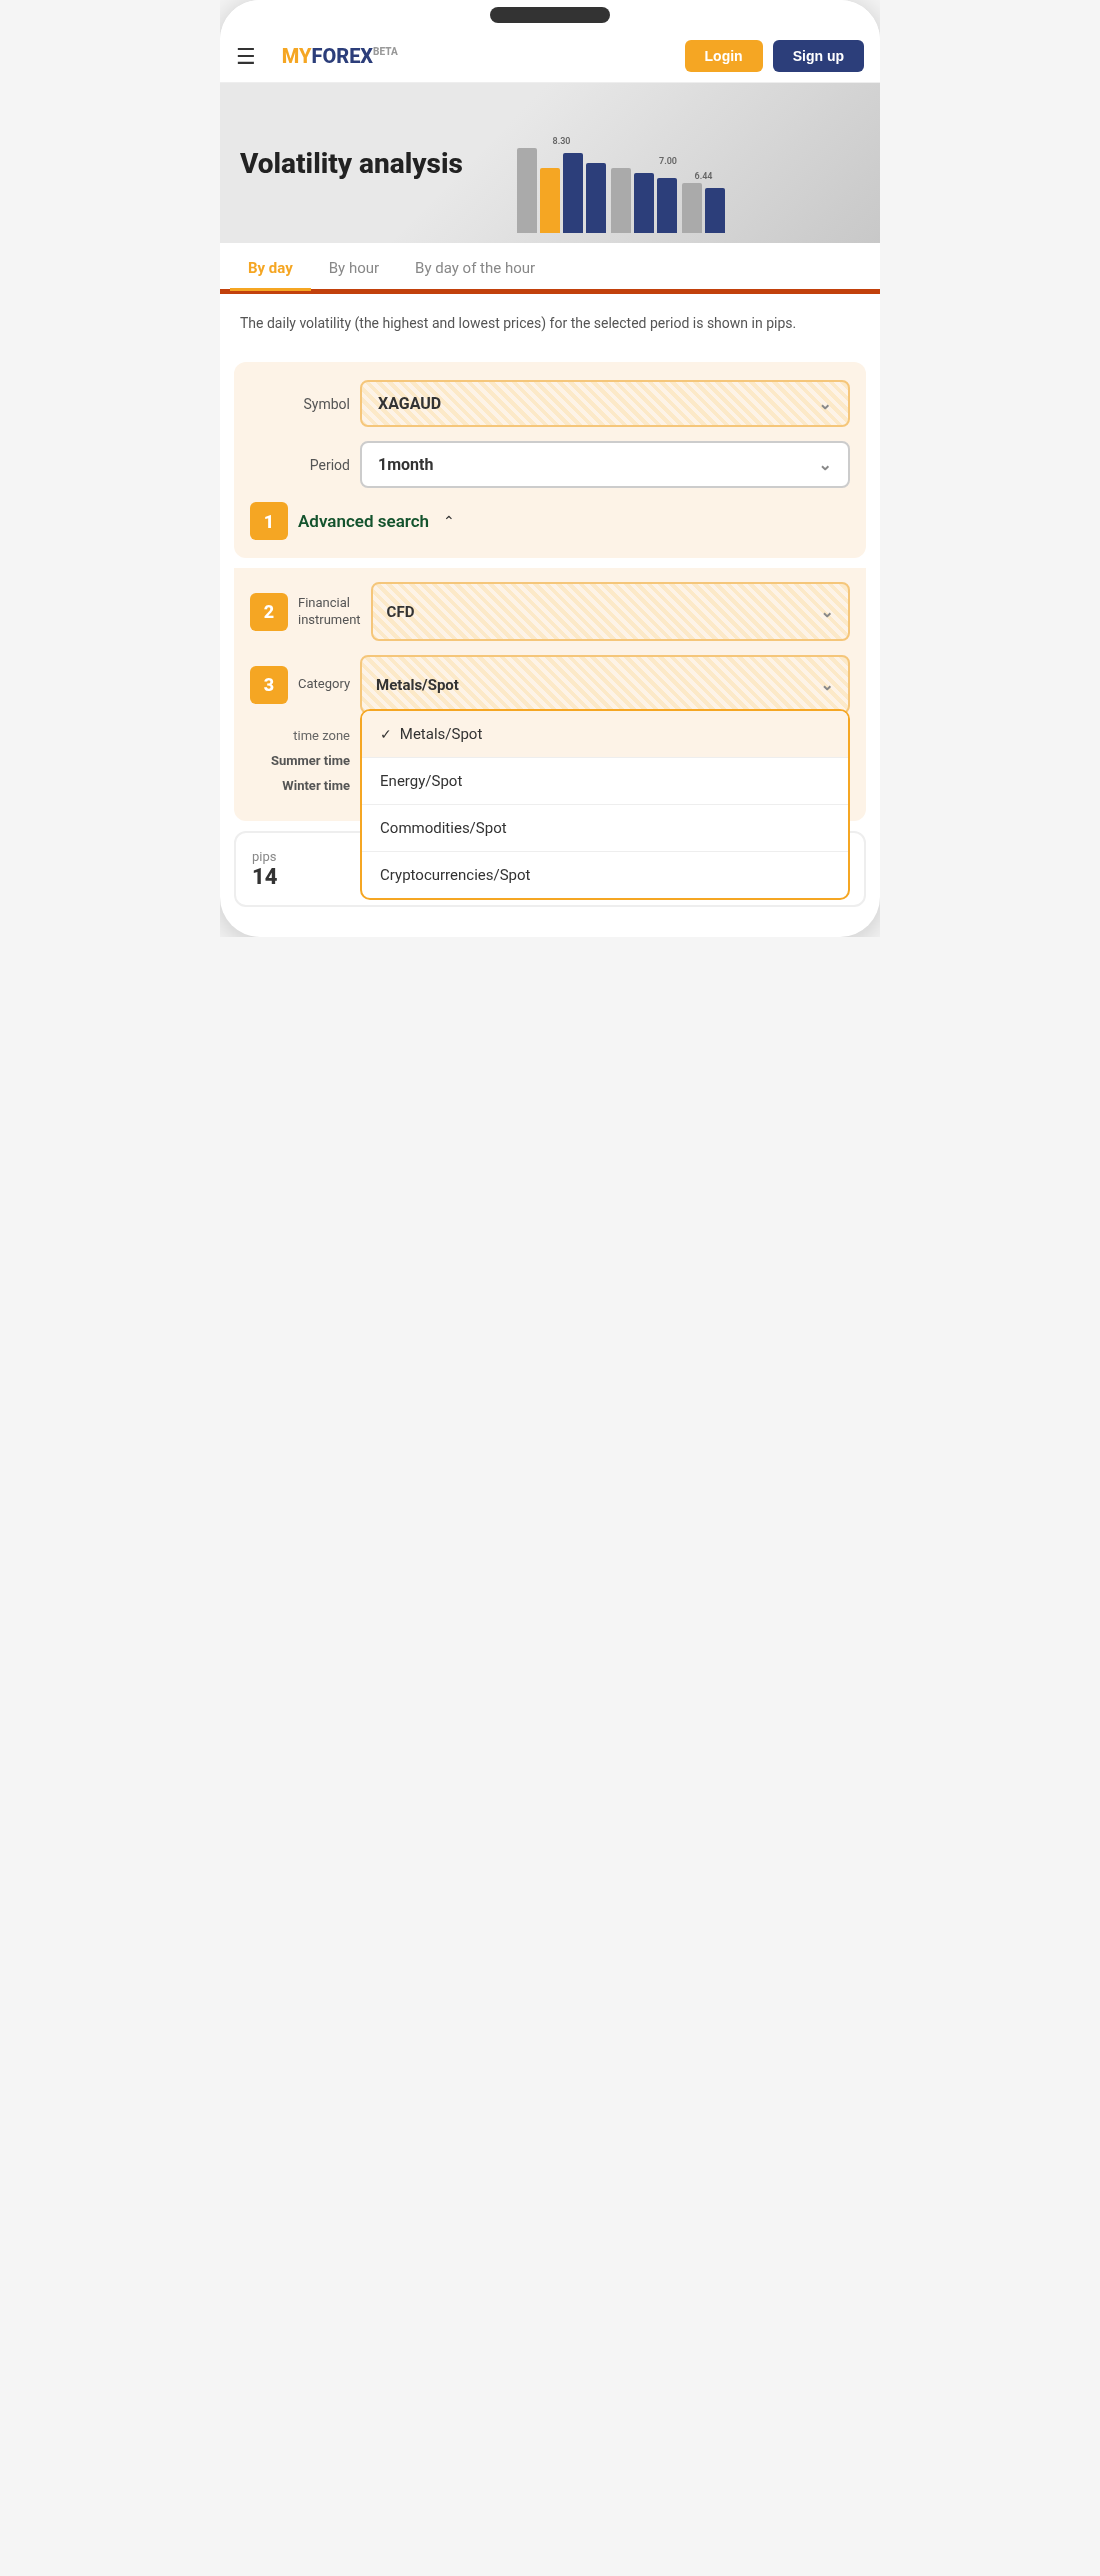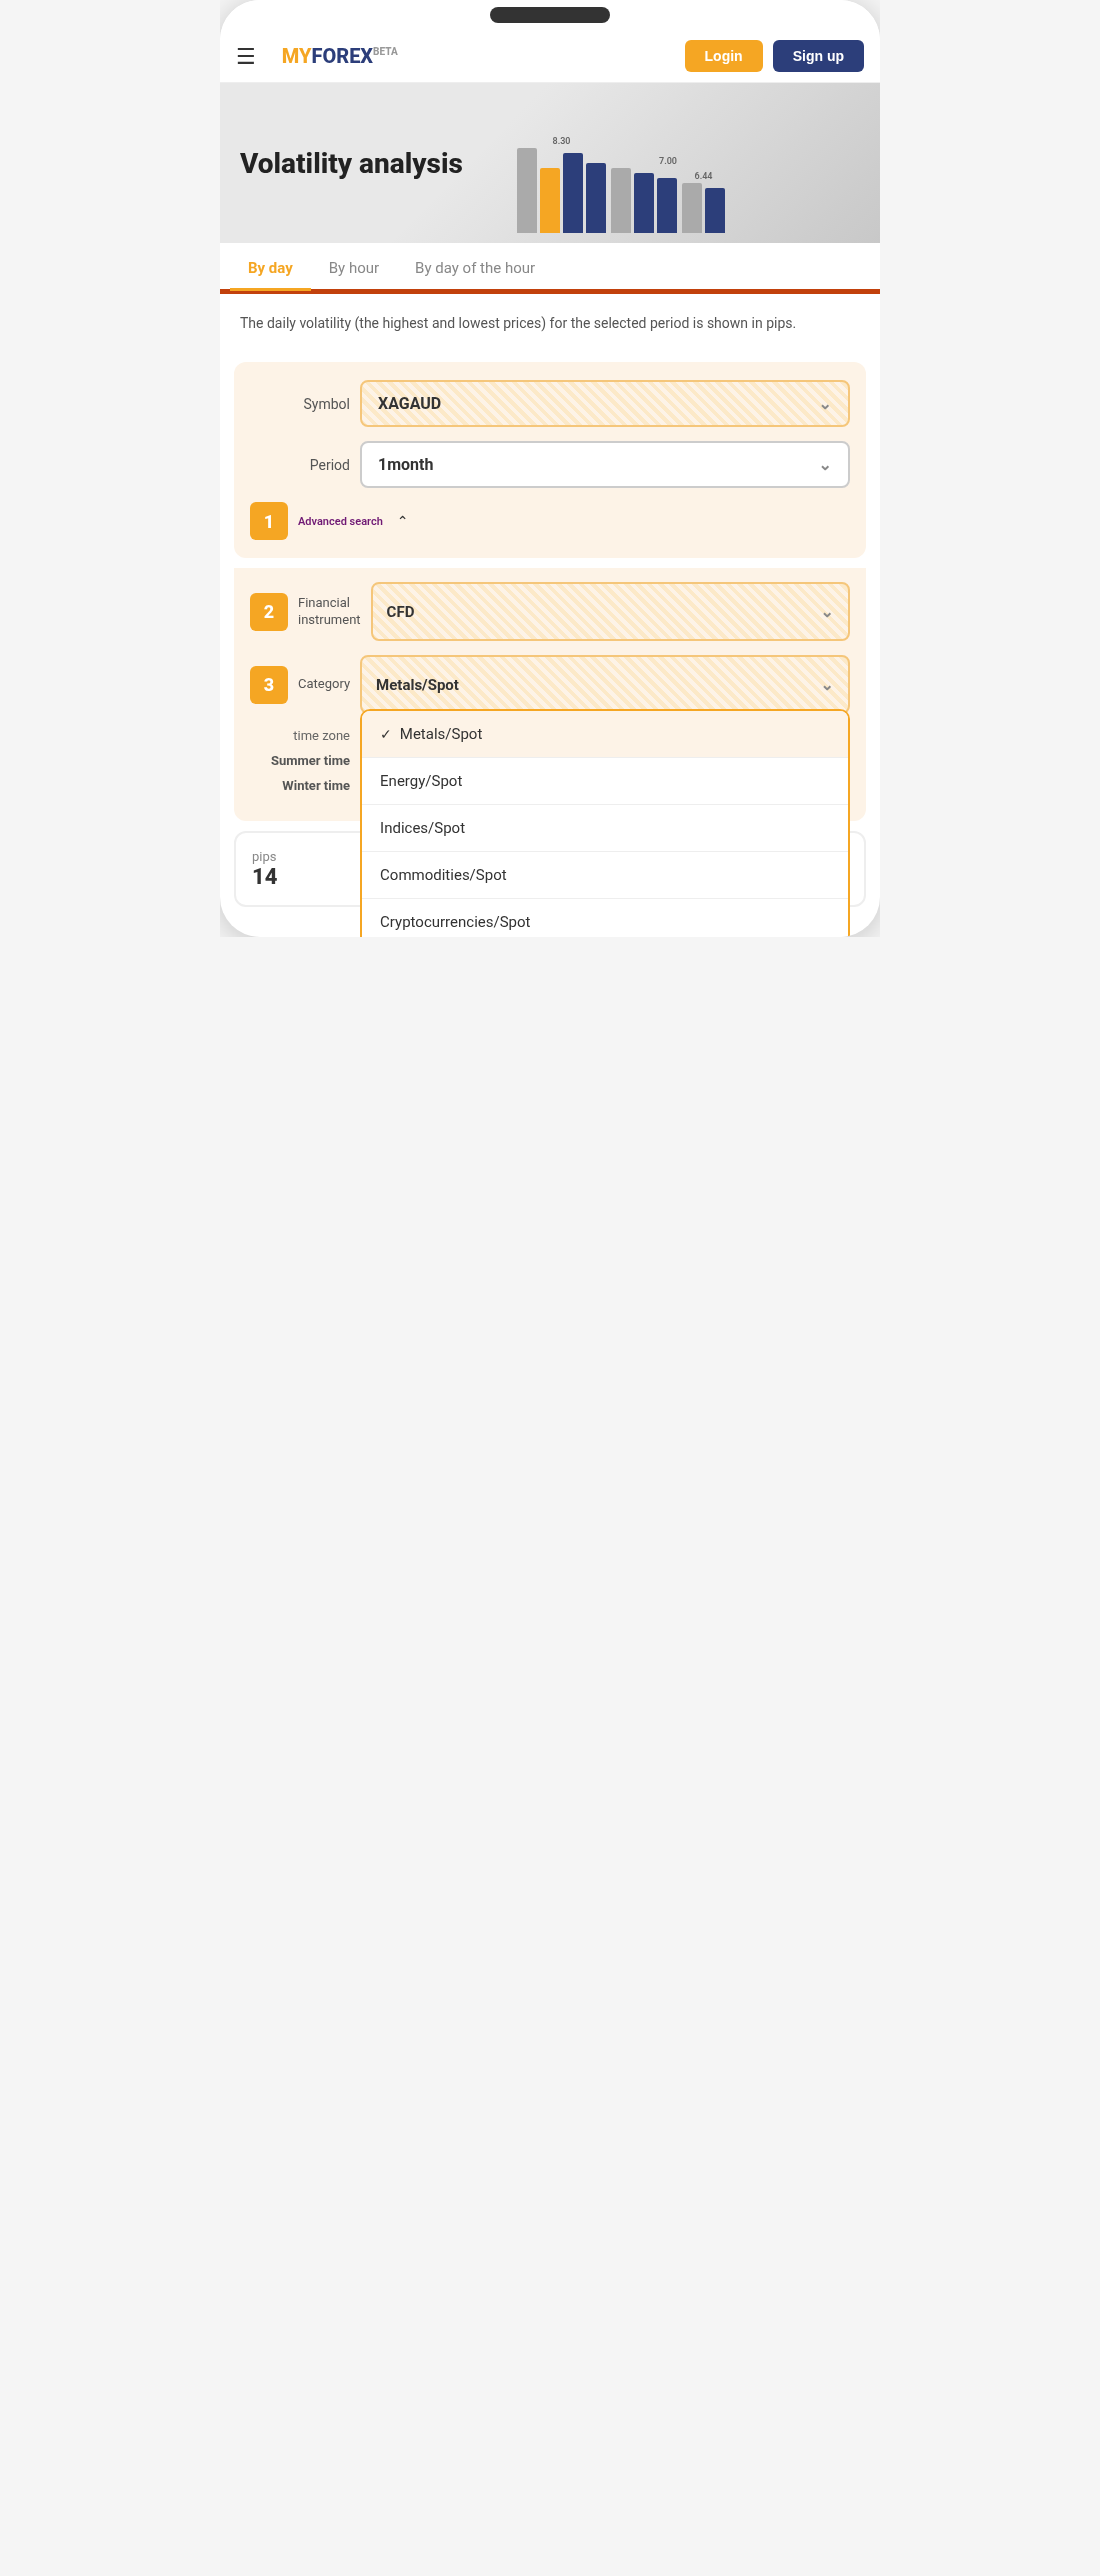--- a/index.html
+++ b/index.html
@@ -238,23 +238,23 @@
       font-size: 18px;
       width: 38px;
       height: 38px;
       border-radius: 6px;
       display: flex;
       align-items: center;
       justify-content: center;
       flex-shrink: 0;
     }
     .advanced-text {
-      font-size: 11px;
+      font-size: 17px;
       font-weight: 600;
-      color: #701a75;
+      color: #14532d;
       text-align: right;
     }
     .chevron-up { font-size: 14px; color: #333; margin-left: 4px; }
 
     
     .advanced-panel {
       background: #fdf3e7;
       margin: 0 14px;
       padding: 14px 16px 18px;
       border-radius: 0 0 12px 12px;
@@ -491,23 +491,20 @@
 
         <div class="dropdown-menu">
           <div class="dropdown-item selected">
             <span class="checkmark">✓</span>
             <span>Metals/Spot</span>
           </div>
           <div class="dropdown-item">
             <span>Energy/Spot</span>
           </div>
           <div class="dropdown-item">
-            <span>Indices/Spot</span>
-          </div>
-          <div class="dropdown-item">
             <span>Commodities/Spot</span>
           </div>
           <div class="dropdown-item">
             <span>Cryptocurrencies/Spot</span>
           </div>
 
         </div>
       </div>
     </div>
 

